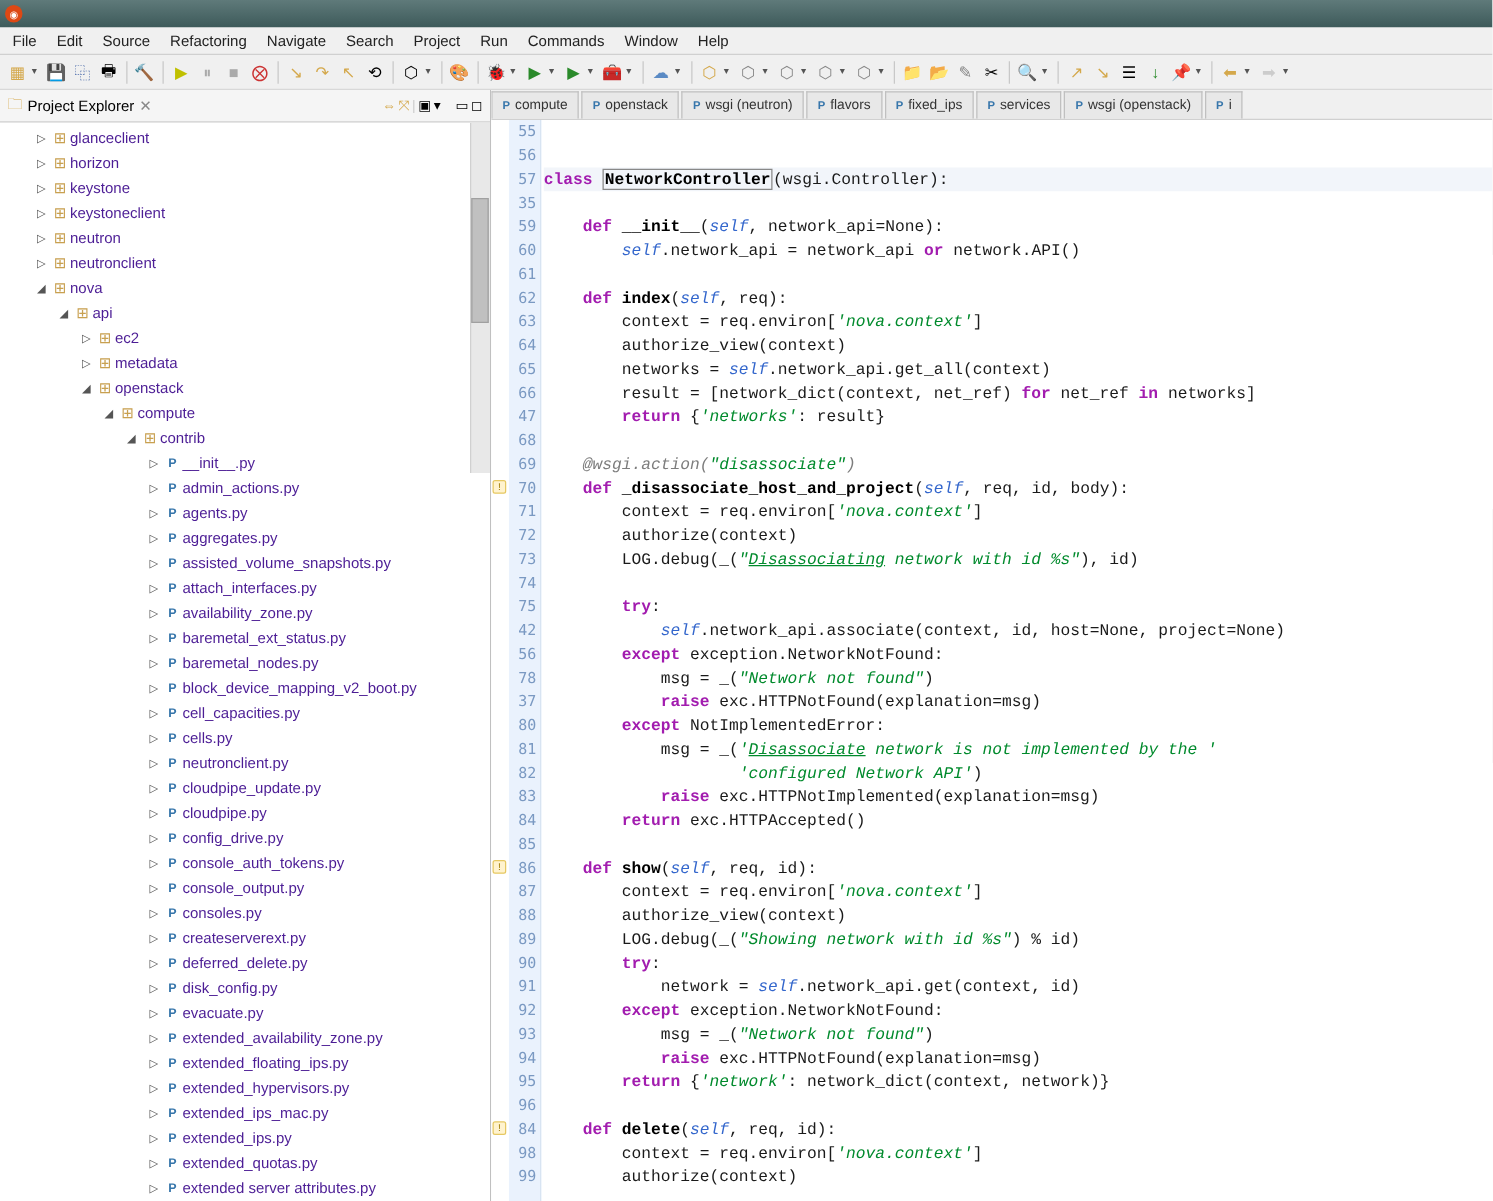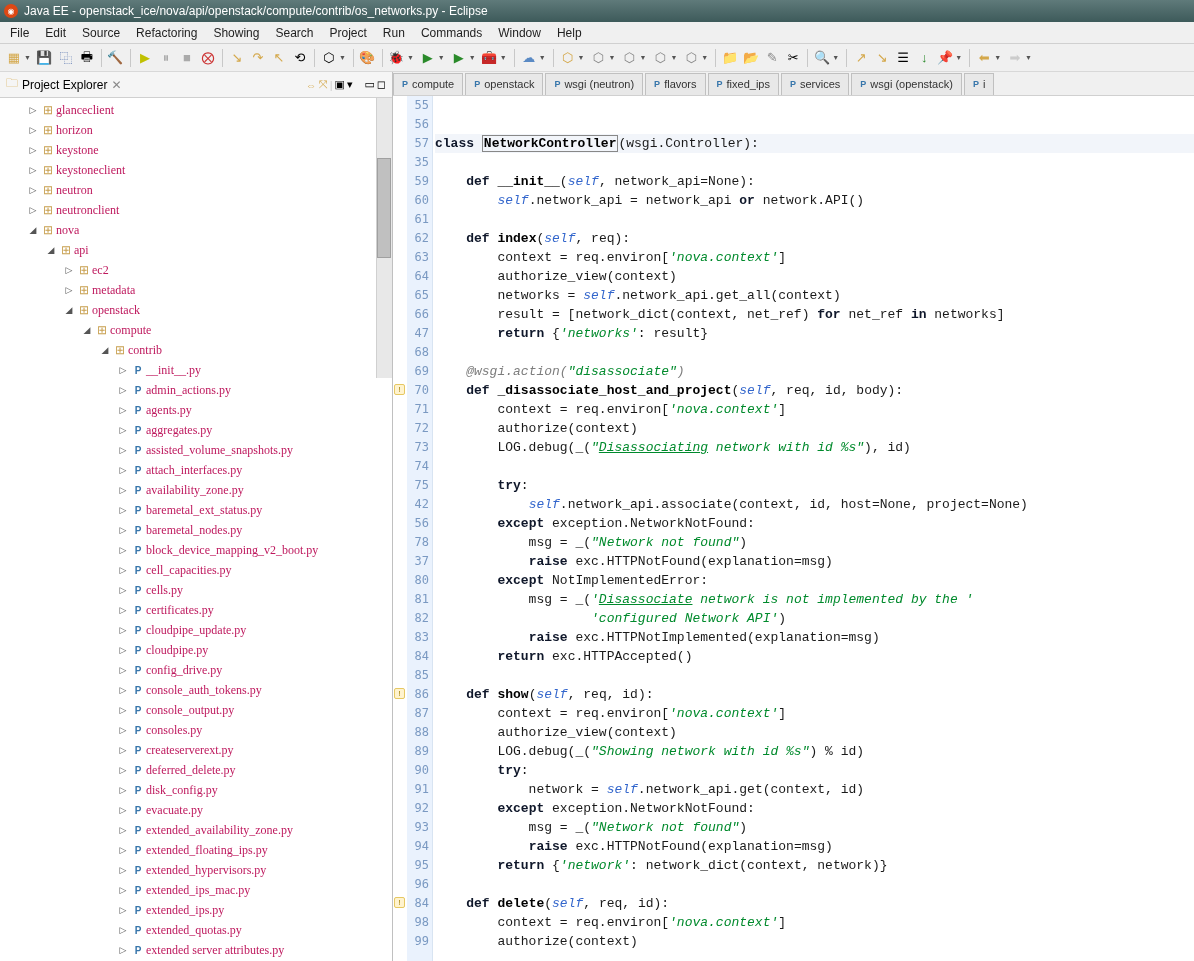--- a/index.html
+++ b/index.html
@@ -16,58 +16,57 @@
 .sidebar { width: 393px; background: #fff; border-right: 1px solid #c0c0c0; display: flex; flex-direction: column; }
 .sidebar-header { background: #f5f5f5; border-bottom: 1px solid #d0d0d0; height: 26px; display: flex; align-items: center; padding: 0 6px; }
 .sidebar-header .label-wrap { display: flex; align-items: center; gap: 4px; }
 .sidebar-header .folder-icon { color: #d4a84b; }
 .sidebar-header .vmin { margin-left: auto; display: flex; gap: 2px; align-items: center; }
 .sidebar-header .vmin span { font-size: 11px; cursor: pointer; }
 .tree { flex: 1; overflow: auto; padding: 2px 0; position: relative; }
 .tree-row { display: flex; align-items: center; height: 20px; cursor: pointer; white-space: nowrap; }
 .tree-arrow { width: 14px; text-align: center; color: #555; font-size: 9px; }
 .tree-icon { width: 16px; text-align: center; font-size: 12px; }
-.tree-label { font-size: 12px; color: #be185d; font-family: Liberation Serif, serif; }
+.tree-label { font-size: 12px; color: #4c1d95; }
 .pkg { color: #c8a050; }
 .py-icon { color: #3776ab; font-weight: bold; font-size: 10px; }
 .scroll-strip { position: absolute; right: 0; top: 0; width: 16px; height: 280px; background: #e8e8e8; border-left: 1px solid #d0d0d0; }
 .scroll-thumb { position: absolute; right: 1px; top: 60px; width: 14px; height: 100px; background: #c0c0c0; border: 1px solid #a0a0a0; }
 .editor-area { flex: 1; display: flex; flex-direction: column; background: #fff; overflow: hidden; }
 .editor-tabs { height: 24px; background: #f0f0f0; border-bottom: 1px solid #d0d0d0; display: flex; align-items: center; overflow: hidden; }
 .editor-tab { height: 22px; background: #e8e8e8; border: 1px solid #c0c0c0; border-bottom: none; display: flex; align-items: center; padding: 0 8px; margin-right: 2px; gap: 4px; cursor: pointer; font-size: 11px; color: #333; white-space: nowrap; }
 .editor-tab .py-tab-icon { color: #3776ab; font-weight: bold; font-size: 9px; }
 .editor-body { flex: 1; display: flex; overflow: hidden; background: #fff; }
 .marker-col { width: 14px; background: #fff; position: relative; }
 .marker { position: absolute; left: 1px; width: 11px; height: 11px; background: #fff3ce; border: 1px solid #e6c862; border-radius: 2px; display: flex; align-items: center; justify-content: center; font-size: 8px; color: #9c7a00; }
 .gutter { width: 26px; background: #eaf2fd; color: #7a99c2; font-family: "Consolas", monospace; font-size: 12px; text-align: right; padding-right: 3px; line-height: 19px; border-right: 1px solid #d8e4f2; }
 .gutter div { height: 19px; }
 .code { flex: 1; font-family: "Consolas", "Courier New", monospace; font-size: 13px; line-height: 19px; padding-left: 2px; white-space: pre; overflow: hidden; color: #1a1a1a; }
 .code .row { height: 19px; }
 .hl-row { background: #f2f5fa; }
-.kw { color: #0f172a; font-weight: bold; }
+.kw { color: #a21caf; font-weight: bold; }
 .self { color: #3366cc; font-style: italic; }
 .fn { font-weight: bold; color: #000; }
 .str { color: #008a2c; font-style: italic; }
 .dec { color: #7d7d7d; font-style: italic; }
 .box { border: 1px solid #888; padding: 0 1px; margin-top: 12px; }
 </style>
 </head>
 <body>
 
 <div class="title-bar">
   <span class="ubuntu-icon">◉</span>
-  <span>Java EE - openstack_ice/nova/api/openstack/compute/contrib/os_networks.py - Eclipse</span>
 </div>
 
 <div class="menu-bar" id="menu-bar">
     <span>File</span>
     <span>Edit</span>
     <span>Source</span>
     <span>Refactoring</span>
-    <span>Showing</span>
+    <span>Navigate</span>
     <span>Search</span>
     <span>Project</span>
     <span>Run</span>
     <span>Commands</span>
     <span>Window</span>
     <span>Help</span>
   </div>
 
 <div class="toolbar">
   <span class="tb-btn" style="color:#d4a84b">▦</span>
@@ -281,21 +280,21 @@
           <span class="tree-label">cell_capacities.py</span>
         </div>
         <div class="tree-row" style="padding-left: 116px;">
           <span class="tree-arrow">▷</span>
           <span class="tree-icon py-icon">P</span>
           <span class="tree-label">cells.py</span>
         </div>
         <div class="tree-row" style="padding-left: 116px;">
           <span class="tree-arrow">▷</span>
           <span class="tree-icon py-icon">P</span>
-          <span class="tree-label">certificates.py</span>
+          <span class="tree-label">neutronclient.py</span>
         </div>
         <div class="tree-row" style="padding-left: 116px;">
           <span class="tree-arrow">▷</span>
           <span class="tree-icon py-icon">P</span>
           <span class="tree-label">cloudpipe_update.py</span>
         </div>
         <div class="tree-row" style="padding-left: 116px;">
           <span class="tree-arrow">▷</span>
           <span class="tree-icon py-icon">P</span>
           <span class="tree-label">cloudpipe.py</span>

